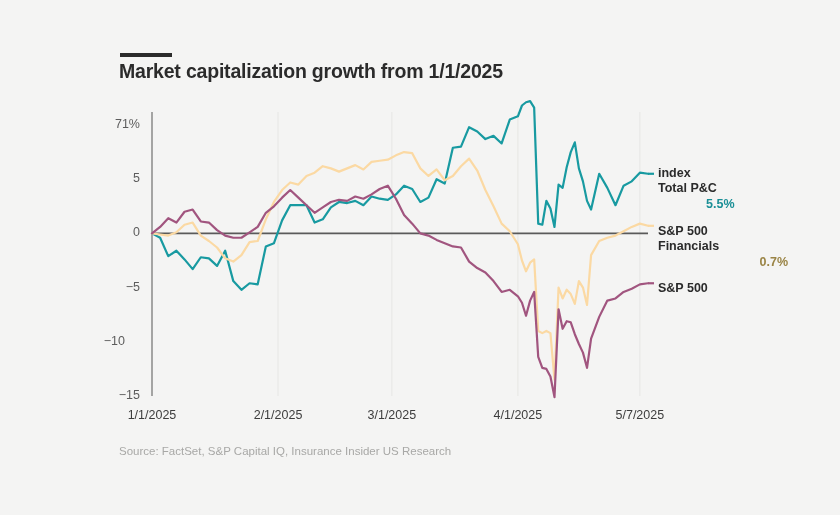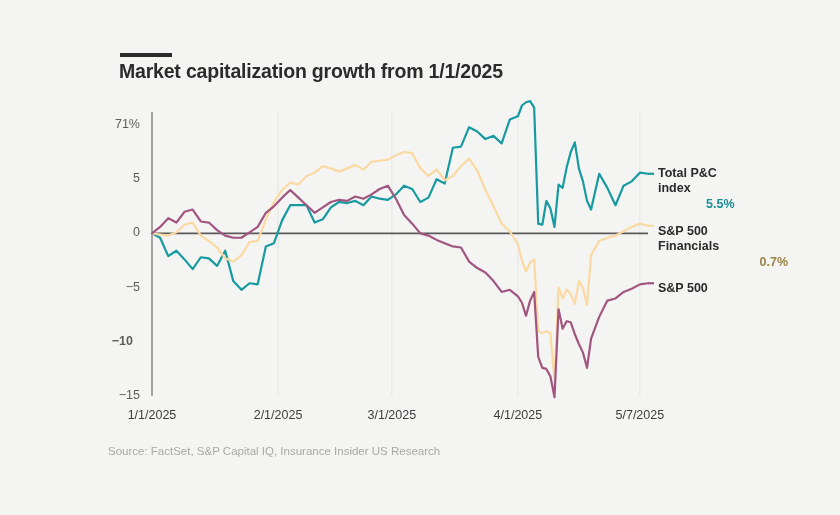--- a/index.html
+++ b/index.html
@@ -33,21 +33,21 @@
     left: 119px;
     top: 60px;
     font-size: 19.5px;
     font-weight: bold;
     color: #2b2b2b;
     letter-spacing: -0.2px;
     white-space: nowrap;
   }
   .source-note {
     position: absolute;
-    left: 108px;
+    left: 119px;
     top: 445px;
     font-size: 11.5px;
     color: #a8a8a6;
     white-space: nowrap;
   }
   svg#plot {
     position: absolute;
     left: 0;
     top: 0;
   }
@@ -104,34 +104,34 @@
       <line x1="648" y1="173.78" x2="654" y2="173.78" stroke="#189aa1" stroke-width="2.2"></line>
       <line x1="648" y1="225.812" x2="654" y2="225.812" stroke="#fbd9a3" stroke-width="2.2"></line>
       <line x1="648" y1="283.264" x2="654" y2="283.264" stroke="#a1557f" stroke-width="2.2"></line>
     </svg>
 
   <div id="ytick-layer">
       <div class="ytick" style="left: 100px; top: 117px;">71%</div>
       <div class="ytick" style="left: 100px; top: 171.2px;">5</div>
       <div class="ytick" style="left: 100px; top: 225.4px;">0</div>
       <div class="ytick" style="left: 100px; top: 279.6px;">−5</div>
-      <div class="ytick" style="left: 93px; top: 333.8px; font-weight: bold;">−10</div>
+      <div class="ytick" style="left: 85px; top: 333.8px;">−10</div>
       <div class="ytick" style="left: 100px; top: 388px;">−15</div>
     </div>
   <div id="xtick-layer">
       <div class="xtick" style="left: 102px; top: 408px;">1/1/2025</div>
       <div class="xtick" style="left: 228.033px; top: 408px;">2/1/2025</div>
       <div class="xtick" style="left: 341.869px; top: 408px;">3/1/2025</div>
       <div class="xtick" style="left: 467.902px; top: 408px;">4/1/2025</div>
       <div class="xtick" style="left: 589.869px; top: 408px;">5/7/2025</div>
     </div>
   <div id="legend-layer">
       <div class="legend-block" style="left: 658px; top: 166px;">
+        <div class="legend-label">index</div>
         <div class="legend-label">Total P&amp;C</div>
-        <div class="legend-label">index</div>
         <div class="legend-value" style="color: rgb(26, 143, 150);">5.5%</div>
       </div>
       <div class="legend-block" style="left: 658px; top: 224px;">
         <div class="legend-label">S&amp;P 500</div>
         <div class="legend-label">Financials</div>
         <div class="legend-value" style="color: rgb(154, 132, 69); text-align: right;">0.7%</div>
       </div>
       <div class="legend-block" style="left: 658px; top: 281px;">
         <div class="legend-label">S&amp;P 500</div>
       </div>

